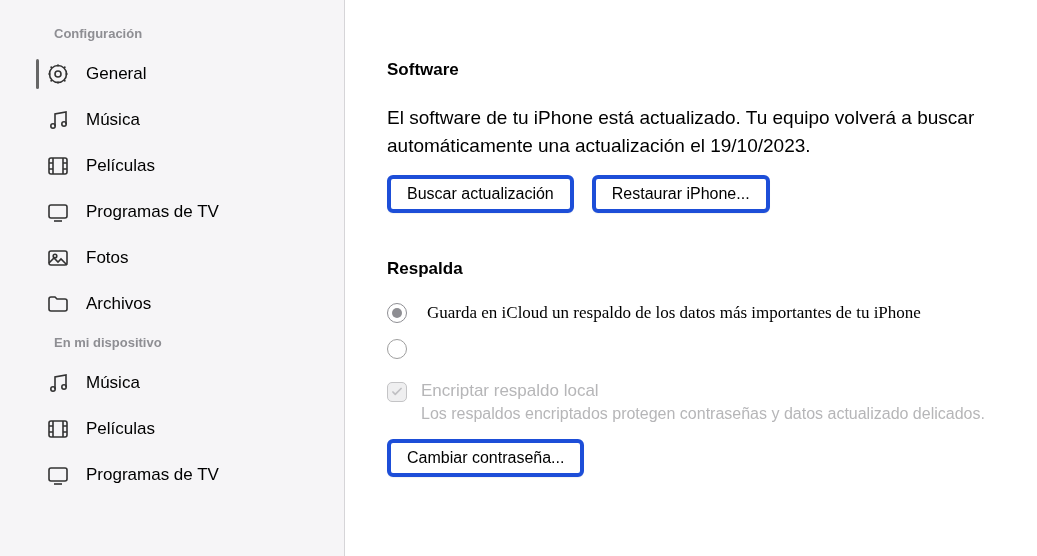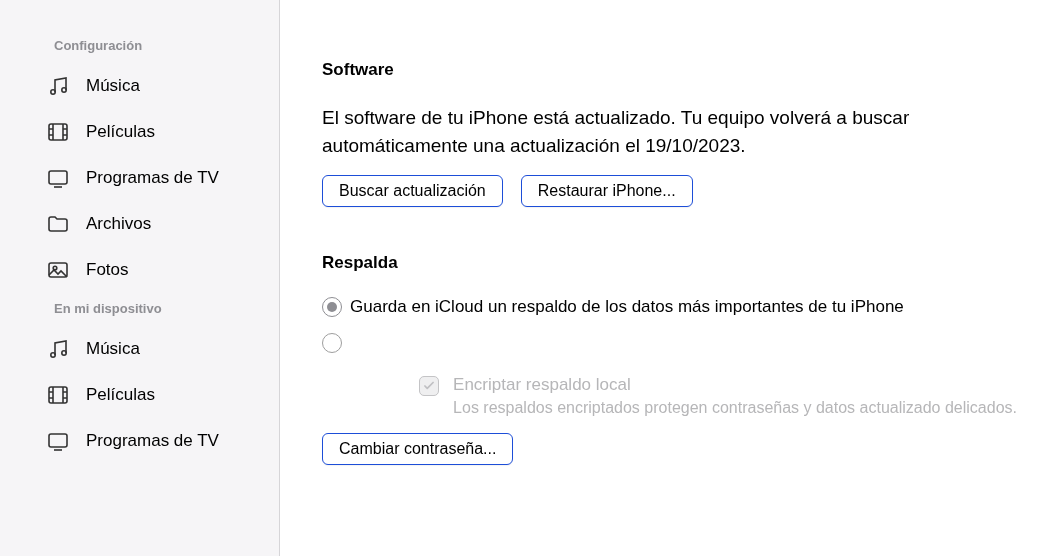--- a/index.html
+++ b/index.html
@@ -7,24 +7,24 @@
       font-family: -apple-system, BlinkMacSystemFont, "Segoe UI", Helvetica, Arial, sans-serif;
       width: 1037px;
       height: 556px;
       display: flex;
       background: #fff;
       overflow: hidden;
       font-size: 15px;
       color: #000;
     }
     .sidebar {
-      width: 280px;
+      width: 345px;
       background: #f6f5f7;
       border-right: 1px solid #d6d5d8;
-      padding: 30px 0 0 0;
+      padding: 18px 0 0 0;
       overflow-y: auto;
       flex-shrink: 0;
     }
     .sidebar-section-header {
       font-size: 13px;
       font-weight: 600;
       color: #8e8e93;
       padding: 8px 28px 10px 54px;
     }
     .sidebar-item {
@@ -80,33 +80,34 @@
       margin-bottom: 16px;
       color: #000;
     }
     .button-row {
       display: flex;
       gap: 18px;
       margin-bottom: 46px;
     }
     .mac-button {
       background: #fff;
-      border: 1px solid #1d4ed8;
+      border: 4px solid #1d4ed8;
       border-radius: 6px;
       padding: 6px 16px;
       font-size: 16px;
       box-shadow: 0 1px 1px rgba(0,0,0,0.05);
       cursor: default;
       font-family: inherit;
     }
     .radio-row {
       display: flex;
       align-items: center;
-      gap: 8px;
+      gap: 20px;
       margin-bottom: 16px;
+      font-family: Liberation Serif, serif;
     }
     .radio {
       width: 20px;
       height: 20px;
       border: 1.5px solid #9e9e9e;
       border-radius: 50%;
       display: inline-flex;
       align-items: center;
       justify-content: center;
       flex-shrink: 0;
@@ -123,21 +124,20 @@
     }
     .radio-label {
       font-size: 17px;
     }
     .check-row {
       display: flex;
       align-items: flex-start;
       gap: 14px;
       margin-top: 22px;
       margin-bottom: 10px;
-      justify-content: flex-end;
     }
     .checkbox {
       width: 20px;
       height: 20px;
       border: 1px solid #c4c4c6;
       border-radius: 5px;
       background: #efeff0;
       display: inline-flex;
       align-items: center;
       justify-content: center;
@@ -156,20 +156,30 @@
       margin-top: 4px;
     }
     .pw-row { margin-top: 16px; }
   </style>
 </head>
 <body>
 
 <div class="sidebar">
   <div class="sidebar-section-header">Configuración</div>
 
+  <div class="sidebar-item selected">
+    <span class="sidebar-icon">
+      <svg viewBox="0 0 24 24" fill="none" stroke="currentColor" stroke-width="1.6">
+        <circle cx="12" cy="12" r="3"></circle>
+        <path d="M12 2.5v2M12 19.5v2M4.6 4.6l1.4 1.4M18 18l1.4 1.4M2.5 12h2M19.5 12h2M4.6 19.4l1.4-1.4M18 6l1.4-1.4"></path>
+        <circle cx="12" cy="12" r="8.5"></circle>
+      </svg>
+    </span>
+    <span class="sidebar-label">General</span>
+  </div>
 
   <div class="sidebar-item">
     <span class="sidebar-icon">
       <svg viewBox="0 0 24 24" fill="none" stroke="currentColor" stroke-width="1.6">
         <path d="M9 18V6l11-2v12"></path>
         <circle cx="7" cy="18" r="2.2"></circle>
         <circle cx="18" cy="16" r="2.2"></circle>
       </svg>
     </span>
     <span class="sidebar-label">Música</span>
@@ -191,35 +201,35 @@
         <rect x="3" y="5" width="18" height="13" rx="2"></rect>
         <path d="M8 21h8"></path>
       </svg>
     </span>
     <span class="sidebar-label">Programas de TV</span>
   </div>
 
   <div class="sidebar-item">
     <span class="sidebar-icon">
       <svg viewBox="0 0 24 24" fill="none" stroke="currentColor" stroke-width="1.6">
-        <path d="M3 7a2 2 0 012-2h4l2 2h8a2 2 0 012 2v8a2 2 0 01-2 2H5a2 2 0 01-2-2V7z"></path>
-      </svg>
-    </span>
-    <span class="sidebar-label">Archivos</span>
-  </div>
-
-  <div class="sidebar-item">
-    <span class="sidebar-icon">
-      <svg viewBox="0 0 24 24" fill="none" stroke="currentColor" stroke-width="1.6">
         <rect x="3" y="5" width="18" height="14" rx="2"></rect>
         <circle cx="9" cy="10" r="1.8"></circle>
         <path d="M3 17l5-5 4 4 3-3 6 6"></path>
       </svg>
     </span>
     <span class="sidebar-label">Fotos</span>
+  </div>
+
+  <div class="sidebar-item">
+    <span class="sidebar-icon">
+      <svg viewBox="0 0 24 24" fill="none" stroke="currentColor" stroke-width="1.6">
+        <path d="M3 7a2 2 0 012-2h4l2 2h8a2 2 0 012 2v8a2 2 0 01-2 2H5a2 2 0 01-2-2V7z"></path>
+      </svg>
+    </span>
+    <span class="sidebar-label">Archivos</span>
   </div>
 
   <div class="sidebar-section-header">En mi dispositivo</div>
 
   <div class="sidebar-item">
     <span class="sidebar-icon">
       <svg viewBox="0 0 24 24" fill="none" stroke="currentColor" stroke-width="1.6">
         <path d="M9 18V6l11-2v12"></path>
         <circle cx="7" cy="18" r="2.2"></circle>
         <circle cx="18" cy="16" r="2.2"></circle>

